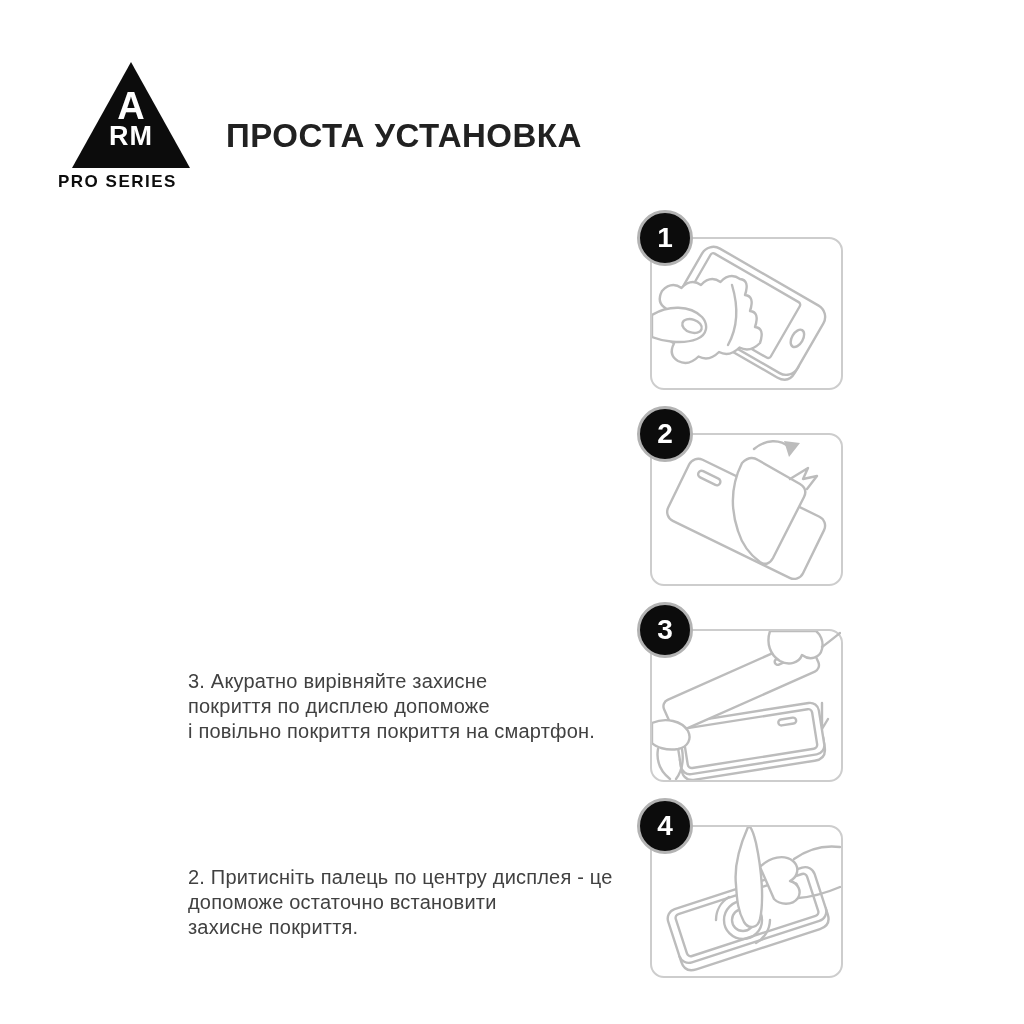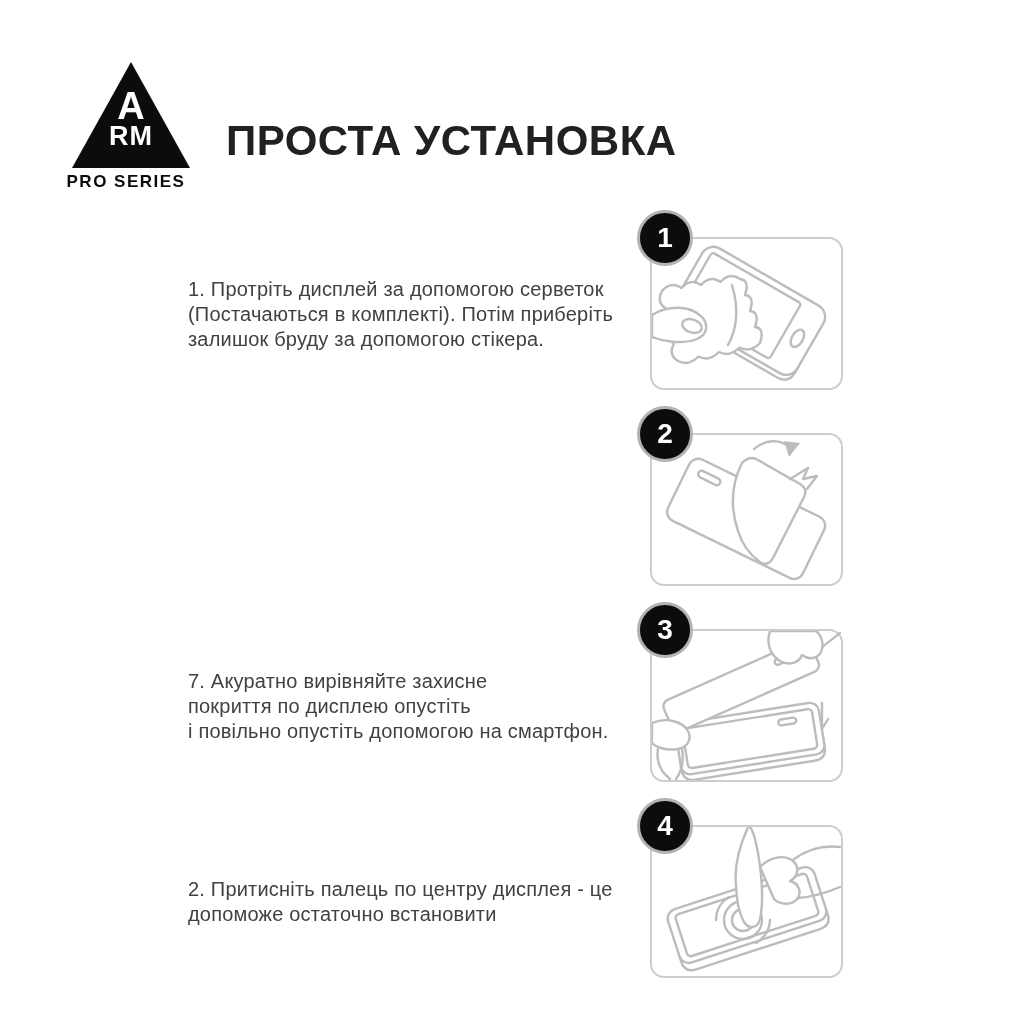--- a/index.html
+++ b/index.html
@@ -9,27 +9,27 @@
   }
   
   .logo-triangle{
     position:absolute;left:72px;top:62px;width:118px;height:106px;
     background:#0c0c0c;clip-path:polygon(50% 0,100% 100%,0 100%);
   }
   .logo-triangle span{position:absolute;width:100%;text-align:center;color:#ffffff;font-weight:800;line-height:1;}
   .logo-a{top:25px;font-size:38px;}
   .logo-rm{top:61px;font-size:27px;letter-spacing:1px;}
   .logo-series{
-    position:absolute;left:58px;top:172px;width:136px;text-align:center;
+    position:absolute;left:58px;top:172px;width:136px;
     font-size:17px;font-weight:700;letter-spacing:1.5px;color:#0c0c0c;
   }
   
   .title{
     position:absolute;left:226px;top:117px;margin:0;
-    font-size:42px;font-weight:800;letter-spacing:.5px;color:#212121;white-space:nowrap;
+    font-size:33px;font-weight:800;letter-spacing:.5px;color:#212121;white-space:nowrap;
   }
   
   .step{position:absolute;left:0;width:1024px;height:153px;}
   .step-text{
     position:absolute;left:188px;top:50%;transform:translateY(-50%);
     font-size:20px;line-height:25px;color:#414141;letter-spacing:.2px;
   }
   .step-text .line{white-space:nowrap;}
   .illus-box{
     position:absolute;left:650px;top:0;width:193px;height:153px;box-sizing:border-box;
@@ -56,25 +56,20 @@
 
   <div class="logo-triangle">
     <span class="logo-a">A</span>
     <span class="logo-rm">RM</span>
   </div>
   <div class="logo-series">PRO SERIES</div>
 
   <h1 class="title">ПРОСТА УСТАНОВКА</h1>
 
   <section class="step" style="top:237px">
-    <div class="step-text">
-      <div class="line">1. Протріть дисплей за допомогою серветок</div>
-      <div class="line">(Постачаються в комплекті). Потім приберіть</div>
-      <div class="line">залишок бруду за допомогою стікера.</div>
-    </div>
     <div class="illus-box">
       <svg class="art" viewBox="0 0 189 149">
         <g transform="rotate(30 100 72)">
           <path d="M 168,96 L 168,104 Q 168,117 155,117 L 41,117 Q 28,117 28,104 L 28,96"></path>
           <rect x="28" y="34" width="140" height="78" rx="13" class="fill-white"></rect>
           <rect x="36" y="41" width="103" height="64" rx="3"></rect>
           <ellipse cx="153" cy="73" rx="5.5" ry="9.5"></ellipse>
         </g>
         <g>
           <path class="fill-white" d="M 10,52 q 9.5,-10 19.5,-3 q 9.5,-10 19.5,-3 q 9.5,-10 19.5,-3 q 9.5,-10 19.5,-3 q 10,1 5,16 q 10,1 5,16 q 10,1 5,16 q 10,1 5,16 q -10,10 -20.5,4.5 q -10,10 -20.5,4.5 q -10,10 -20.5,4.5 q -10,10 -20.5,4.5 q -10,-6 -4,-17.5 q -10,-6 -4,-17.5 q -10,-6 -4,-17.5 q -10,-6 -4,-17.5"></path>
@@ -108,23 +103,23 @@
         </g>
       </svg>
     </div>
     <div class="badge">
       <span>2</span>
     </div>
   </section>
 
   <section class="step" style="top:629px">
     <div class="step-text">
-      <div class="line">7. Акуратно вирівняйте захисне</div>
-      <div class="line">покриття по дисплею опустіть</div>
-      <div class="line">і повільно опустіть допомогою на смартфон.</div>
+      <div class="line">3. Акуратно вирівняйте захисне</div>
+      <div class="line">покриття по дисплею допоможе</div>
+      <div class="line">і повільно покриття покриття на смартфон.</div>
     </div>
     <div class="illus-box">
       <svg class="art" viewBox="0 0 189 149">
         <g>
           <path d="M 170,72 L 170,94 M 164,88 L 170,98 L 176,88"></path>
         </g>
         <g transform="rotate(-9 95 105)">
           <path d="M 25,118 L 25,128 Q 25,140 37,140 L 158,140 Q 170,140 170,128 L 170,118"></path>
           <rect x="25" y="82" width="145" height="52" rx="9" class="fill-white"></rect>
           <rect x="32" y="88" width="131" height="40" rx="4"></rect>
@@ -146,20 +141,21 @@
     </div>
     <div class="badge">
       <span>3</span>
     </div>
   </section>
 
   <section class="step" style="top:825px">
     <div class="step-text">
       <div class="line">2. Притисніть палець по центру дисплея - це</div>
       <div class="line">допоможе остаточно встановити</div>
+      <div class="line">захисне покриття.</div>
     </div>
     <div class="illus-box">
       <svg class="art" viewBox="0 0 189 149">
         <g transform="rotate(-18 95 88)">
           <path d="M 18,106 L 18,112 Q 18,124 30,124 L 160,124 Q 172,124 172,112 L 172,106"></path>
           <rect x="18" y="60" width="154" height="56" rx="10" class="fill-white"></rect>
           <rect x="26" y="66" width="138" height="44" rx="4"></rect>
           <rect x="132" y="72" width="20" height="6" rx="3"></rect>
         </g>
         <g>

